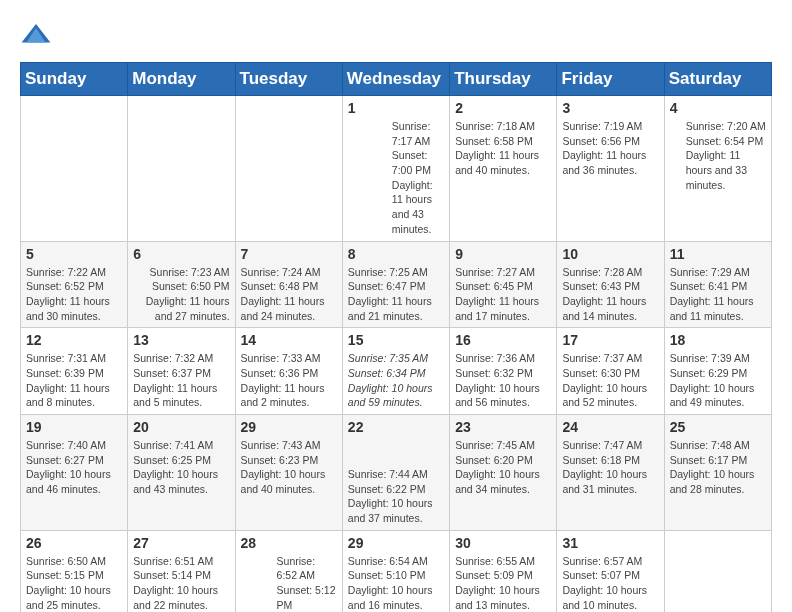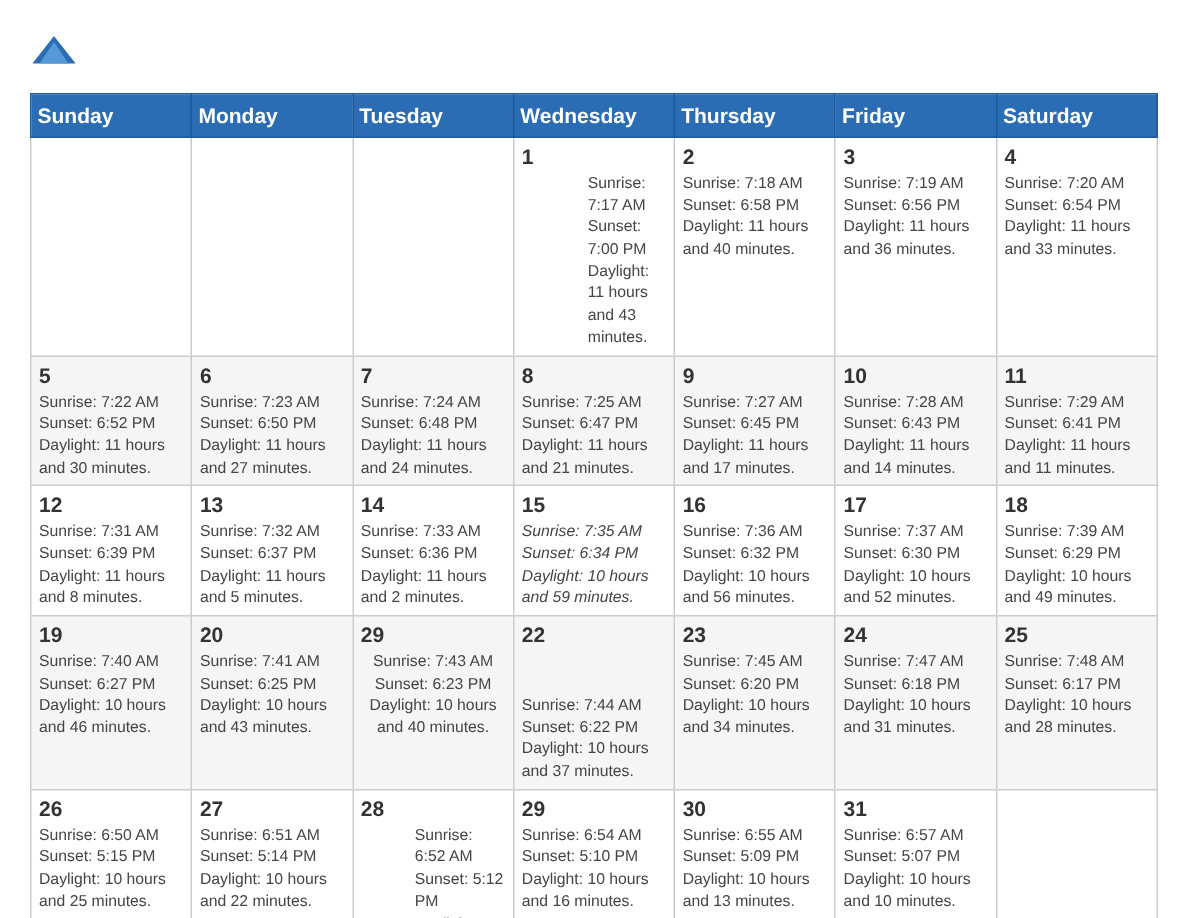--- a/index.html
+++ b/index.html
@@ -54,21 +54,21 @@
       color: #555;
     }
     .calendar {
       width: 100%;
       border-collapse: collapse;
       border: 1px solid #ccc;
     }
     .calendar th {
       background: #2a6db5;
       color: #fff;
-      font-size: 14px;
+      font-size: 17px;
       font-weight: bold;
       padding: 6px 4px;
       text-align: left;
       border: 1px solid #1a5a9a;
     }
     .calendar td {
       vertical-align: top;
       padding: 4px 5px;
       border: 1px solid #ccc;
       font-size: 11px;
@@ -147,35 +147,35 @@
 Daylight: 11 hours and 40 minutes.</div>
         </td>
         <td>
           <span class="day-num">3</span>
           <div class="day-info" style="white-space: pre-line;">Sunrise: 7:19 AM
 Sunset: 6:56 PM
 Daylight: 11 hours and 36 minutes.</div>
         </td>
         <td>
           <span class="day-num">4</span>
-          <div class="day-info" style="white-space: pre-line;">Sunrise: 7:20 AM
+          <div class="day-info" style="white-space: pre-line; margin-left: 16px;">Sunrise: 7:20 AM
 Sunset: 6:54 PM
 Daylight: 11 hours and 33 minutes.</div>
         </td>
       </tr>
       <tr class="row-shaded">
         <td>
           <span class="day-num">5</span>
           <div class="day-info" style="white-space: pre-line;">Sunrise: 7:22 AM
 Sunset: 6:52 PM
 Daylight: 11 hours and 30 minutes.</div>
         </td>
         <td>
           <span class="day-num">6</span>
-          <div class="day-info" style="white-space: pre-line;">Sunrise: 7:23 AM
+          <div class="day-info" style="white-space: pre-line; text-align: right;">Sunrise: 7:23 AM
 Sunset: 6:50 PM
 Daylight: 11 hours and 27 minutes.</div>
         </td>
         <td>
           <span class="day-num">7</span>
           <div class="day-info" style="white-space: pre-line;">Sunrise: 7:24 AM
 Sunset: 6:48 PM
 Daylight: 11 hours and 24 minutes.</div>
         </td>
         <td>
@@ -255,21 +255,21 @@
 Daylight: 10 hours and 46 minutes.</div>
         </td>
         <td>
           <span class="day-num">20</span>
           <div class="day-info" style="white-space: pre-line;">Sunrise: 7:41 AM
 Sunset: 6:25 PM
 Daylight: 10 hours and 43 minutes.</div>
         </td>
         <td>
           <span class="day-num">29</span>
-          <div class="day-info" style="white-space: pre-line; text-align: center;">Sunrise: 7:43 AM
+          <div class="day-info" style="white-space: pre-line;">Sunrise: 7:43 AM
 Sunset: 6:23 PM
 Daylight: 10 hours and 40 minutes.</div>
         </td>
         <td>
           <span class="day-num">22</span>
           <div class="day-info" style="white-space: pre-line; margin-top: 32px;">Sunrise: 7:44 AM
 Sunset: 6:22 PM
 Daylight: 10 hours and 37 minutes.</div>
         </td>
         <td>

